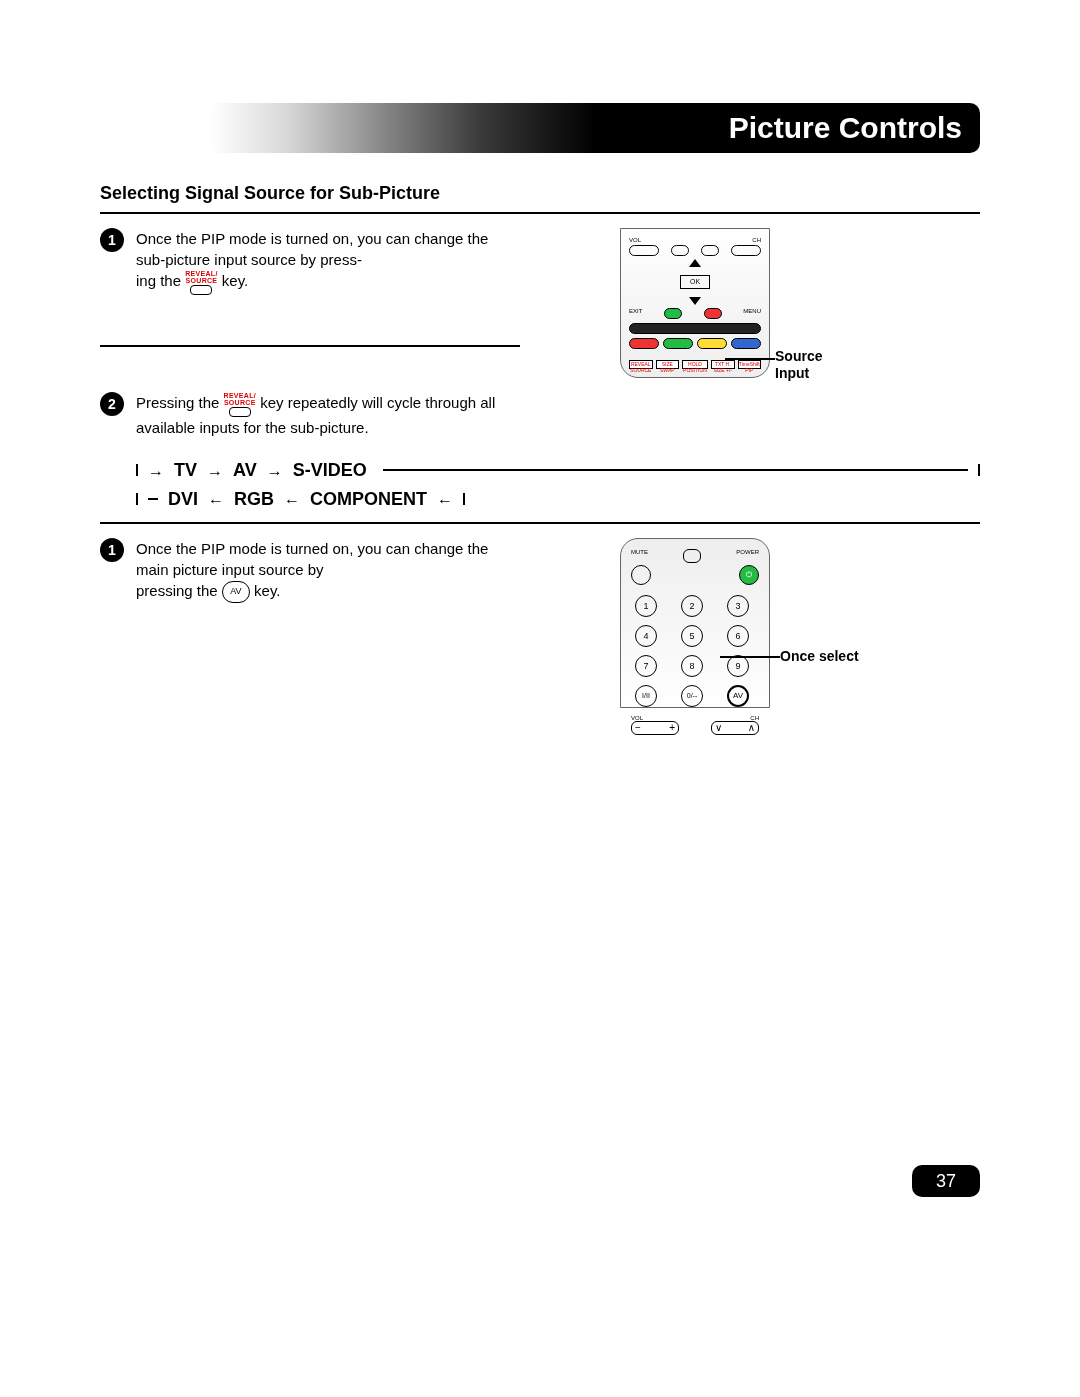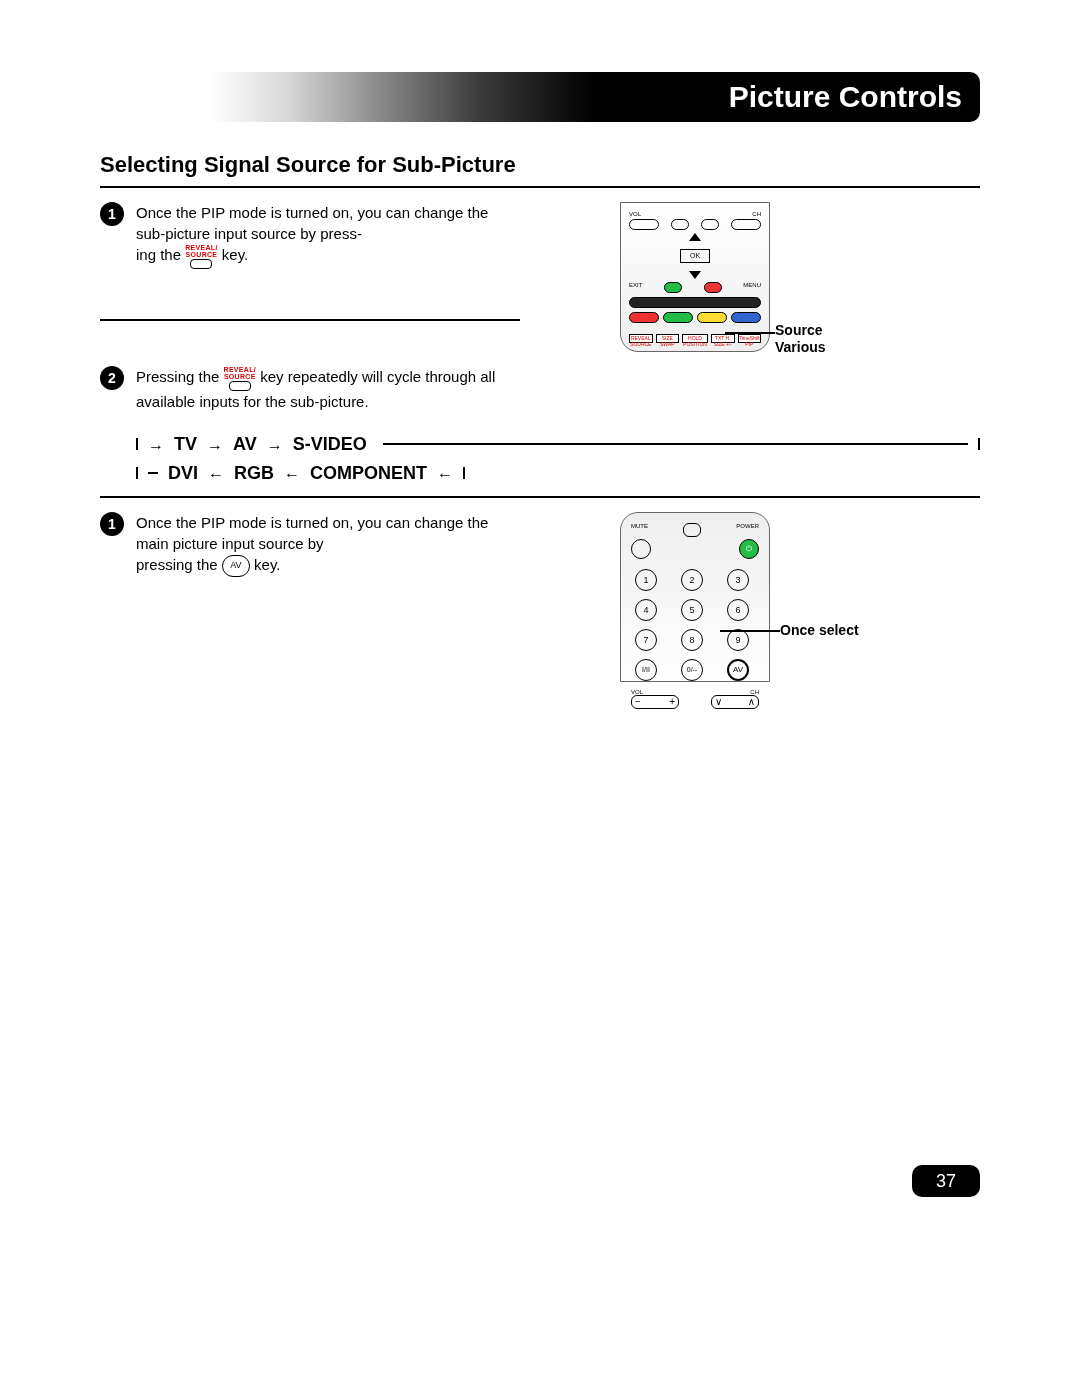--- a/index.html
+++ b/index.html
@@ -6,22 +6,22 @@
   body {
     font-family: Arial, Helvetica, sans-serif;
     background:#fff;
     width:1080px;
     height:1397px;
     position:relative;
     color:#000;
   }
   .page {
     width:880px;
-    margin:8px auto;
-    padding-top:64px;
+    margin:0 auto;
+    padding-top:103px;
   }
   
   .banner {
     width:770px;
     height:50px;
     margin-left:110px;
     border-radius:10px;
     background: linear-gradient(to right,
        #ffffff 0%, #d8d8d8 10%, #8a8a8a 22%, #3b3b3b 35%, #000 50%, #000 100%);
     display:flex;
@@ -29,21 +29,21 @@
     justify-content:flex-end;
     padding-right:18px;
   }
   .banner span {
     color:#fff;
     font-size:30px;
     font-weight:bold;
   }
   
   h2.section {
-    font-size:22px;
+    font-size:18px;
     font-weight:bold;
     margin:30px 0 6px 0;
   }
   p.intro {
     font-size:15px;
     line-height:1.35;
   }
   hr.full {
     border:none;
     border-top:2px solid #000;
@@ -302,21 +302,21 @@
             <div class="b">SIZE SWAP</div>
             <div class="b">HOLD POSITION</div>
             <div class="b">TXT H. SIZE +/-</div>
             <div class="b">TimeShift PIP</div>
           </div>
         </div>
       </div>
       <div class="callout1">
         <div class="line"></div>
         <span>Source</span><br>
-        <span>Various</span>
+        <span>Input</span>
       </div>
     </div>
   </div>
 
   <div class="step" style="margin-top:14px">
     <div class="bullet">2</div>
     <div class="step-text">
       <span>Pressing the </span>
       <span class="keybox">
         <span class="lbl">REVEAL/</span>

